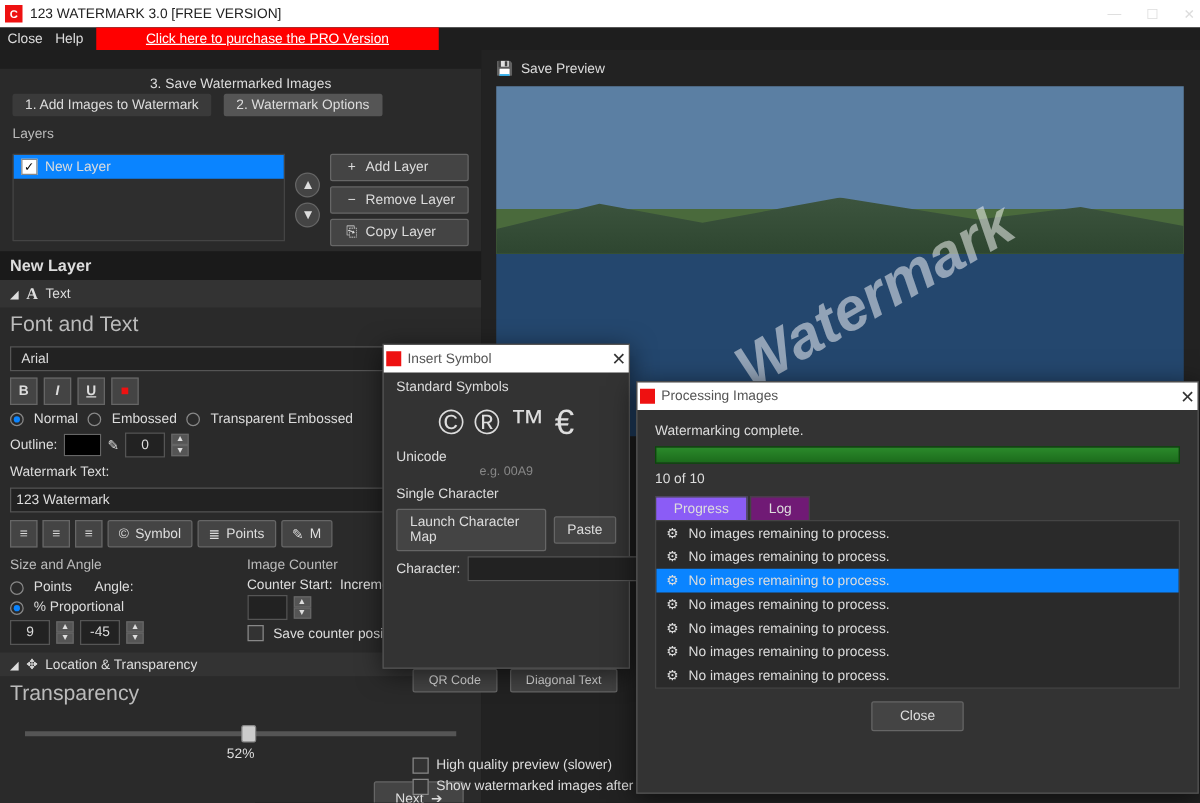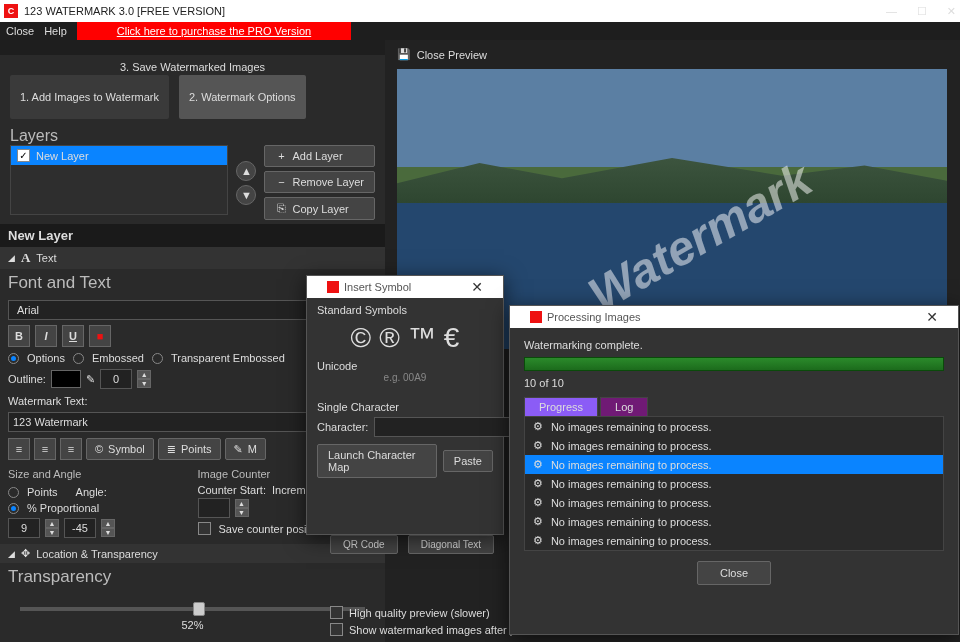--- a/index.html
+++ b/index.html
@@ -7,24 +7,24 @@
 .titlebar{height:22px;background:#fff;display:flex;align-items:center;padding:0 4px;color:#222}
 .titlebar .logo{width:14px;height:14px;background:#e11;margin-right:6px;display:inline-flex;align-items:center;justify-content:center;color:#fff;font-weight:bold;font-size:9px}
 .titlebar .title{color:#222;font-size:11px}
 .titlebar .winbtns{margin-left:auto;display:flex;gap:20px;color:#666}
 .menubar{height:18px;background:#1e1e1e;display:flex;align-items:center;padding:0 6px}
 .menubar span{margin-right:10px;cursor:pointer}
 .purchase{background:#f00;color:#fff;padding:0 40px;height:18px;line-height:18px;text-decoration:underline;cursor:pointer}
 .leftpanel{position:absolute;left:0;top:55px;width:385px;height:602px;background:#2a2a2a}
 .wiz-steps{padding:6px 10px 4px}
 .wiz-row{display:flex;gap:10px;margin-top:2px}
-.wiz-tab{background:#3a3a3a;padding:16px 10px;border-radius:2px}
+.wiz-tab{background:#3a3a3a;padding:3px 10px;border-radius:2px}
 .wiz-tab.active{background:#555}
 .layers{padding:4px 10px}
-.layers-label{font-size:16px;margin-bottom:0;color:#bbb}
+.layers-label{font-size:11px;margin-bottom:10px;color:#bbb}
 .layer-row{display:flex;gap:8px}
 .layer-list{flex:1;background:#2e2e2e;border:1px solid #444;height:70px}
 .layer-item{background:#0a84ff;padding:3px 6px;display:flex;align-items:center;gap:6px;color:#fff}
 .chk{width:13px;height:13px;background:#fff;border:1px solid #888;display:inline-flex;align-items:center;justify-content:center;color:#000;font-size:10px}
 .layer-btns-col{display:flex;flex-direction:column;gap:4px;justify-content:center}
 .roundbtn{width:20px;height:20px;border-radius:10px;background:#444;border:1px solid #666;display:flex;align-items:center;justify-content:center;cursor:pointer}
 .layer-act-col{display:flex;flex-direction:column;gap:4px}
 .btn{background:#444;border:1px solid #666;padding:4px 10px;border-radius:2px;cursor:pointer;display:inline-flex;align-items:center;gap:5px;color:#ddd}
 .btn .ic{width:12px;display:inline-block;text-align:center}
 .section-title{background:#1a1a1a;padding:4px 8px;font-weight:bold;font-size:13px}
@@ -52,23 +52,23 @@
 .slider{width:100%;height:4px;background:#555;position:relative;margin:8px 0}
 .slider .thumb{position:absolute;top:-5px;width:12px;height:14px;background:#ccc;border:1px solid #888;border-radius:2px}
 .next-btn-row{text-align:right;padding:8px 14px}
 .bigbtn{background:#444;border:1px solid #666;padding:6px 16px;border-radius:2px;cursor:pointer;display:inline-flex;align-items:center;gap:6px}
 .rightpanel{position:absolute;left:385px;top:40px;right:0;height:602px;background:#222}
 .save-preview{padding:8px 12px;display:flex;align-items:center;gap:6px}
 .preview-img{margin:0 12px;width:550px;height:280px;position:relative;overflow:hidden;background:linear-gradient(#5b7fa3 0 35%,#4a6a3c 35% 48%,#24476e 48% 100%)}
 .mtn{position:absolute;left:0;right:0;top:30%;height:18%;background:linear-gradient(#3e5640,#2e4630);clip-path:polygon(0 60%,15% 20%,30% 50%,50% 10%,70% 45%,85% 25%,100% 55%,100% 100%,0 100%)}
 .watermark{position:absolute;left:55%;top:60%;transform:translate(-50%,-50%) rotate(-30deg);font-size:48px;font-weight:bold;color:rgba(255,255,255,.5);font-style:italic;white-space:nowrap}
 .bottom-opts{position:absolute;left:330px;bottom:4px;color:#aaa}
-.bottom-opts div{display:flex;align-items:center;gap:6px;padding:2px 0}
+.bottom-opts div{display:flex;gap:6px;padding:2px 0}
 .dlg{position:absolute;background:#333;border:1px solid #555;box-shadow:0 4px 20px rgba(0,0,0,.6)}
-.dlg-title{background:#fff;color:#222;height:22px;display:flex;align-items:center;padding:0 20px}
+.dlg-title{background:#fff;color:#222;height:22px;display:flex;align-items:center;padding:0 2px}
 .dlg-title .logo{width:12px;height:12px;background:#e11;margin-right:5px}
 .dlg-title .close{margin-left:auto;color:#333;cursor:pointer;font-size:14px}
 .symbol-dlg{left:306px;top:275px;width:198px;height:260px}
 .symbol-body{padding:6px 10px}
 .sym-row{display:flex;gap:8px;justify-content:center;padding:6px 0}
 .sym{font-size:28px;color:#ddd;cursor:pointer}
 .sm-row{display:flex;align-items:center;gap:6px;margin:3px 0}
 .sm-input{flex:1;background:#222;border:1px solid #555;height:20px}
 .proc-dlg{left:509px;top:305px;width:450px;height:330px}
 .proc-body{padding:11px 14px}
@@ -159,21 +159,21 @@
     <div class="sqbtn">
         <i>I</i>
       </div>
     <div class="sqbtn">
         <u>U</u>
       </div>
     <div class="sqbtn" style="color:#e11">■</div>
   </div>
   <div class="radio-row">
     <span class="rad on"></span>
-      <span>Options</span>
+      <span>Normal</span>
     <span class="rad"></span>
       <span>Embossed</span>
     <span class="rad"></span>
       <span>Transparent Embossed</span>
   </div>
   <div class="field-row">
     <span>Outline:</span>
     <span class="colorbox"></span>
     <span class="eyedrop">✎</span>
     <input class="num-input" value="0" style="">
@@ -270,21 +270,21 @@
     <div class="bigbtn">
         <span>Next</span>
         <span>➔</span>
       </div>
   </div>
 </div>
 
 <div class="rightpanel">
   <div class="save-preview">
     <span>💾</span>
-    <span>Close Preview</span>
+    <span>Save Preview</span>
   </div>
   <div class="preview-img">
     <div class="mtn"></div>
     <div class="watermark">Watermark</div>
   </div>
 </div>
 
 <div class="qr-row">
   <div class="btn">QR Code</div>
   <div class="btn">Diagonal Text</div>
@@ -310,29 +310,29 @@
   <div class="symbol-body">
     <div>Standard Symbols</div>
     <div class="sym-row">
       <span class="sym">©</span>
       <span class="sym">®</span>
       <span class="sym">™</span>
       <span class="sym">€</span>
     </div>
     <div>Unicode</div>
     <div style="text-align:center;color:#888;font-size:10px">e.g. 00A9</div>
-    <div style="margin-top:18px">Single Character</div>
+    <div style="margin-top:6px">Single Character</div>
+    <div class="sm-row" style="margin-top:6px">
+        <div class="btn" style="flex:1;justify-content:center">Launch Character Map</div>
+        <div class="btn">Paste</div>
+      </div>
     <div class="sm-row">
         <span>Character:</span>
         <input class="sm-input" style="">
         <div class="btn">Insert</div>
-      </div>
-    <div class="sm-row" style="margin-top:6px">
-        <div class="btn" style="flex:1;justify-content:center">Launch Character Map</div>
-        <div class="btn">Paste</div>
       </div>
   </div>
 </div>
 
 <div class="dlg proc-dlg">
   <div class="dlg-title">
       <span class="logo"></span>
       <span style="color:#555">Processing Images</span>
       <span class="close">✕</span>
     </div>

